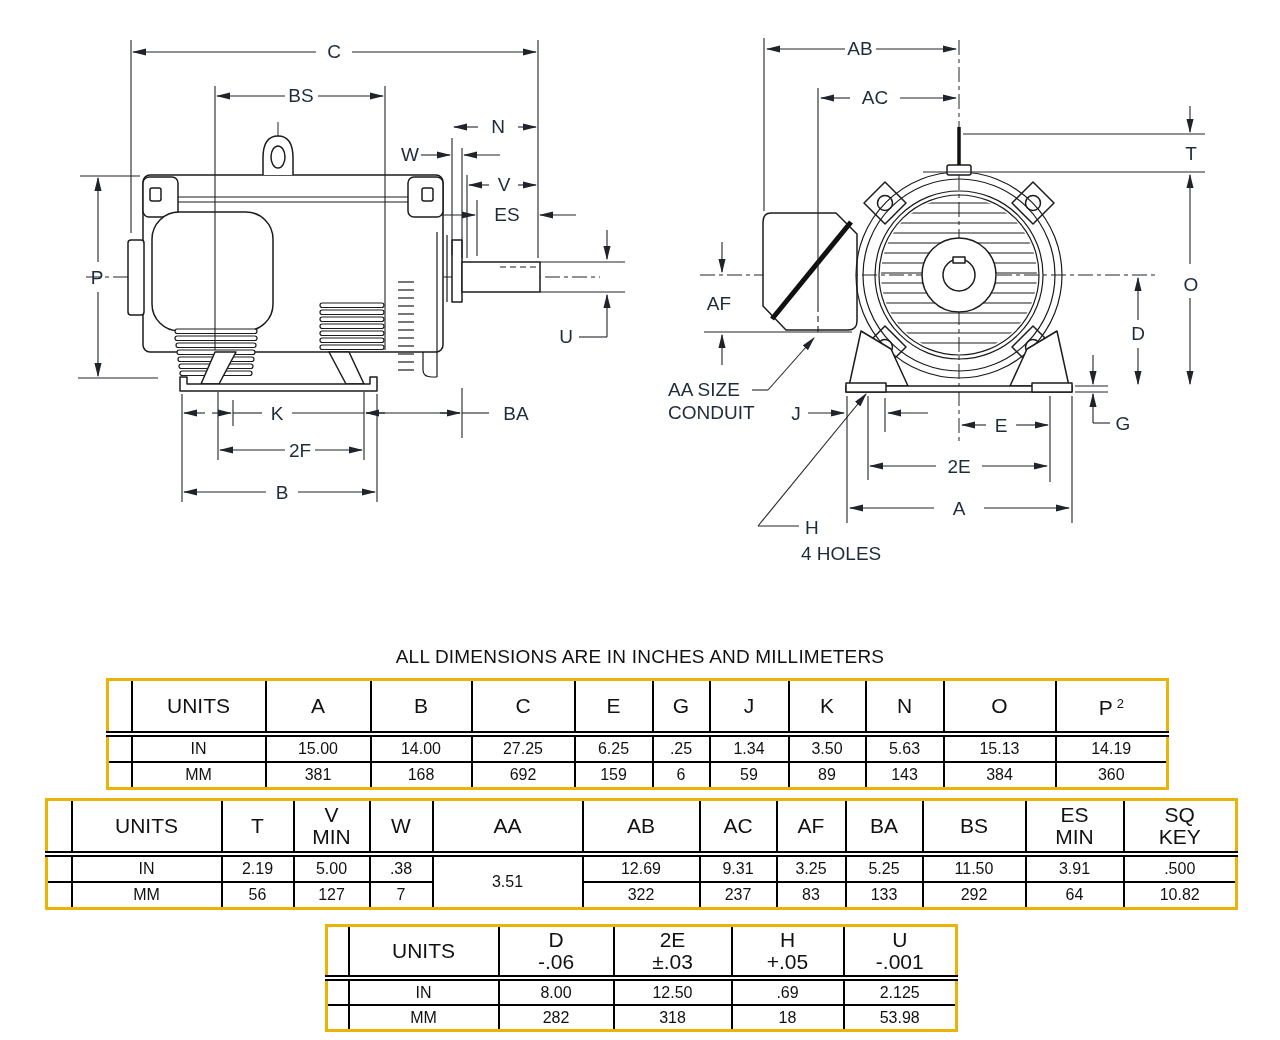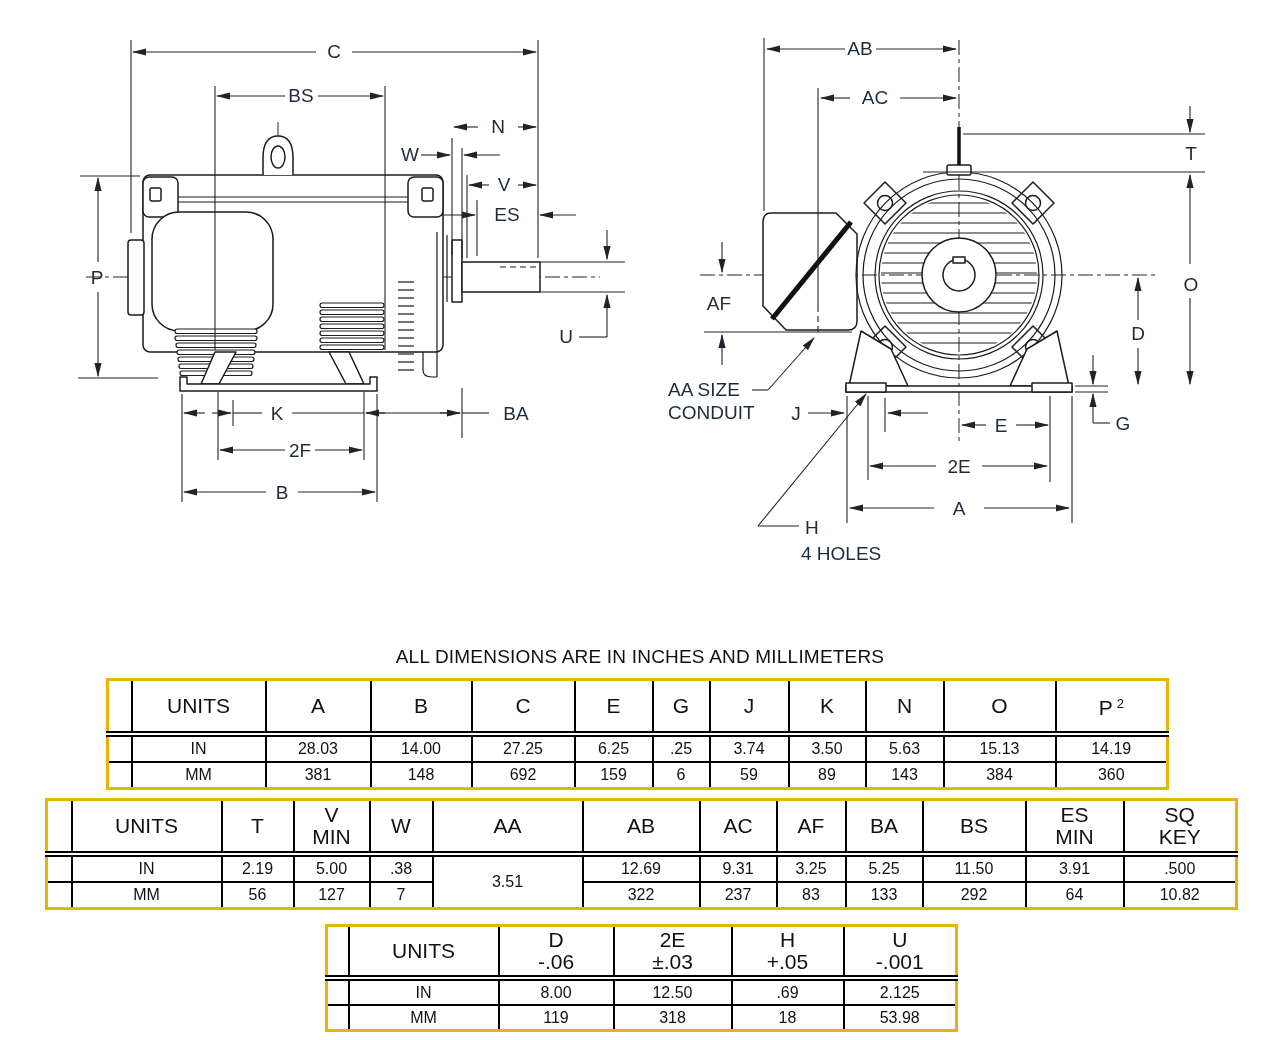--- a/index.html
+++ b/index.html
@@ -344,36 +344,36 @@
     <td>G</td>
     <td>J</td>
     <td>K</td>
     <td>N</td>
     <td>O</td>
     <td><span>P</span><sup>2</sup></td>
   </tr>
   <tr class="r1">
     <td></td>
     <td>IN</td>
-    <td>28.03</td>
+    <td>15.00</td>
     <td>14.00</td>
     <td>27.25</td>
     <td>6.25</td>
     <td>.25</td>
-    <td>3.74</td>
+    <td>1.34</td>
     <td>3.50</td>
     <td>5.63</td>
     <td>15.13</td>
     <td>14.19</td>
   </tr>
   <tr class="r2">
     <td></td>
     <td>MM</td>
     <td>381</td>
-    <td>148</td>
+    <td>168</td>
     <td>692</td>
     <td>159</td>
     <td>6</td>
     <td>59</td>
     <td>89</td>
     <td>143</td>
     <td>384</td>
     <td>360</td>
   </tr>
 </tbody>
@@ -518,21 +518,21 @@
     <td></td>
     <td>IN</td>
     <td>8.00</td>
     <td>12.50</td>
     <td>.69</td>
     <td>2.125</td>
   </tr>
   <tr class="r2">
     <td></td>
     <td>MM</td>
-    <td>119</td>
+    <td>282</td>
     <td>318</td>
     <td>18</td>
     <td>53.98</td>
   </tr>
 </tbody>
     </table>
 
 </div>
 
 </body></html>

